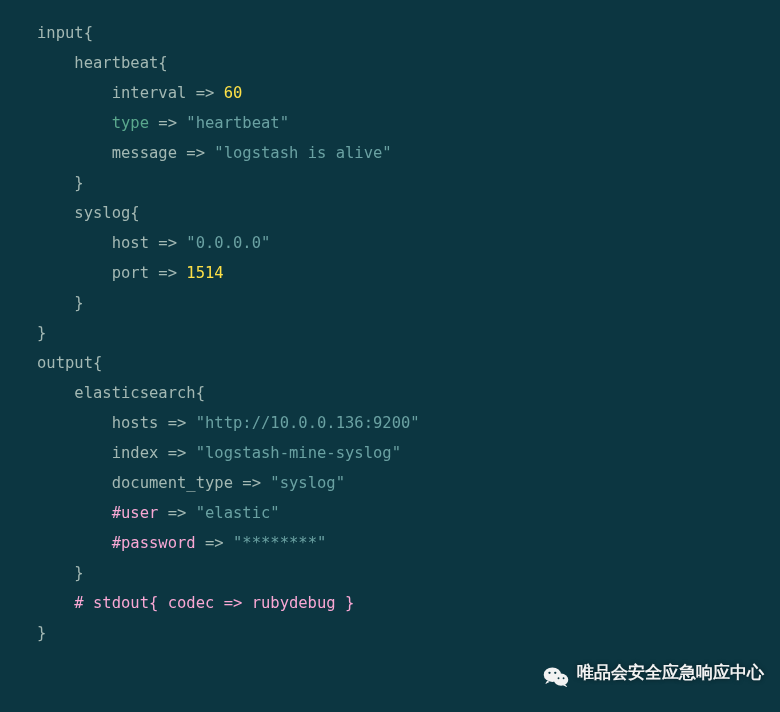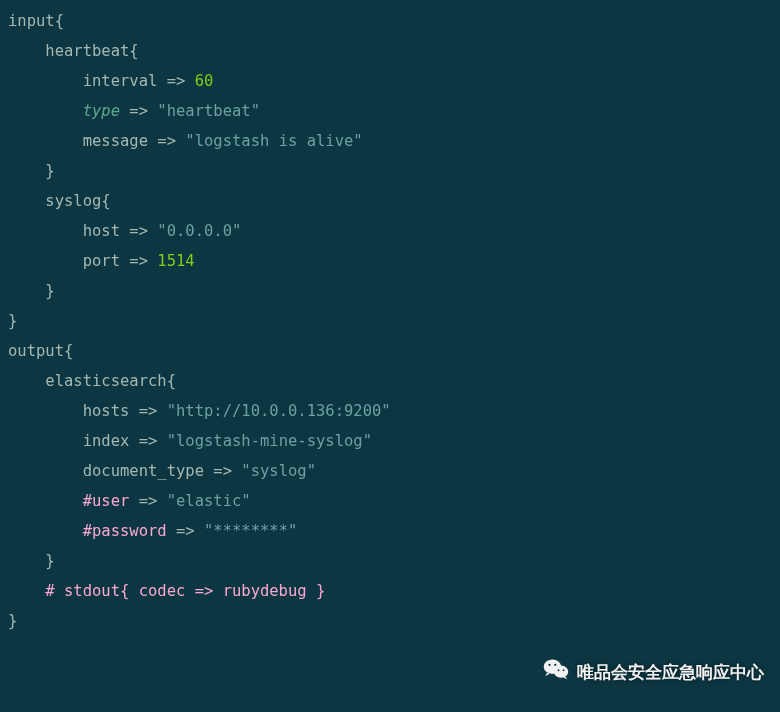--- a/index.html
+++ b/index.html
@@ -9,37 +9,37 @@
     height: 712px;
     background: #0c3641;
     font-family: "Consolas", "Menlo", "Courier New", monospace;
     font-size: 15.5px;
     line-height: 30px;
     color: #cdd9d6;
     overflow: hidden;
     position: relative;
   }
   pre.code {
-    margin: 0;
-    padding: 6px 8px 6px 8px;
+    margin: 12px;
+    padding: 6px 8px 6px 25px;
     white-space: pre;
   }
   .kw  { color: #a3b8b3; }      
-  .key { color: #5aa88d; font-style: italic; }      
+  .key { color: #5aa88d; }      
   .op  { color: #a3b8b3; }      
-  .num { color: #84cc16; }      
+  .num { color: #fde047; }      
   .str { color: #6aa1a2; font-weight: 500; } 
   .cmt { color: #f9a8d4; }
 
   .watermark {
     position: absolute;
     right: 16px;
     bottom: 24px;
     display: flex;
-    align-items: flex-start;
+    align-items: flex-end;
     gap: 8px;
     color: #f2f2f2;
     font-family: "PingFang SC", "Microsoft YaHei", sans-serif;
     font-size: 17px;
     font-weight: 600;
     text-shadow: 0 0 4px rgba(0,0,0,.5);
   }
   .watermark .wechat-icon {
     width: 26px;
     height: 22px;

